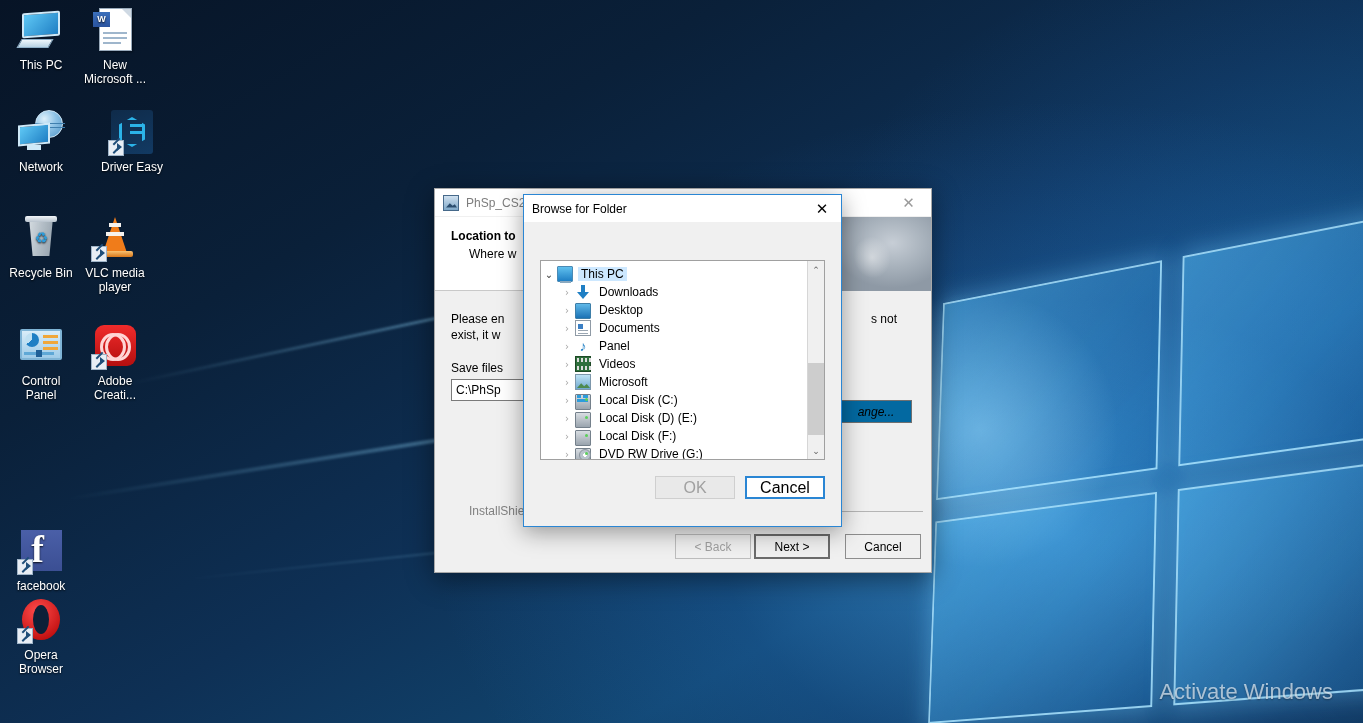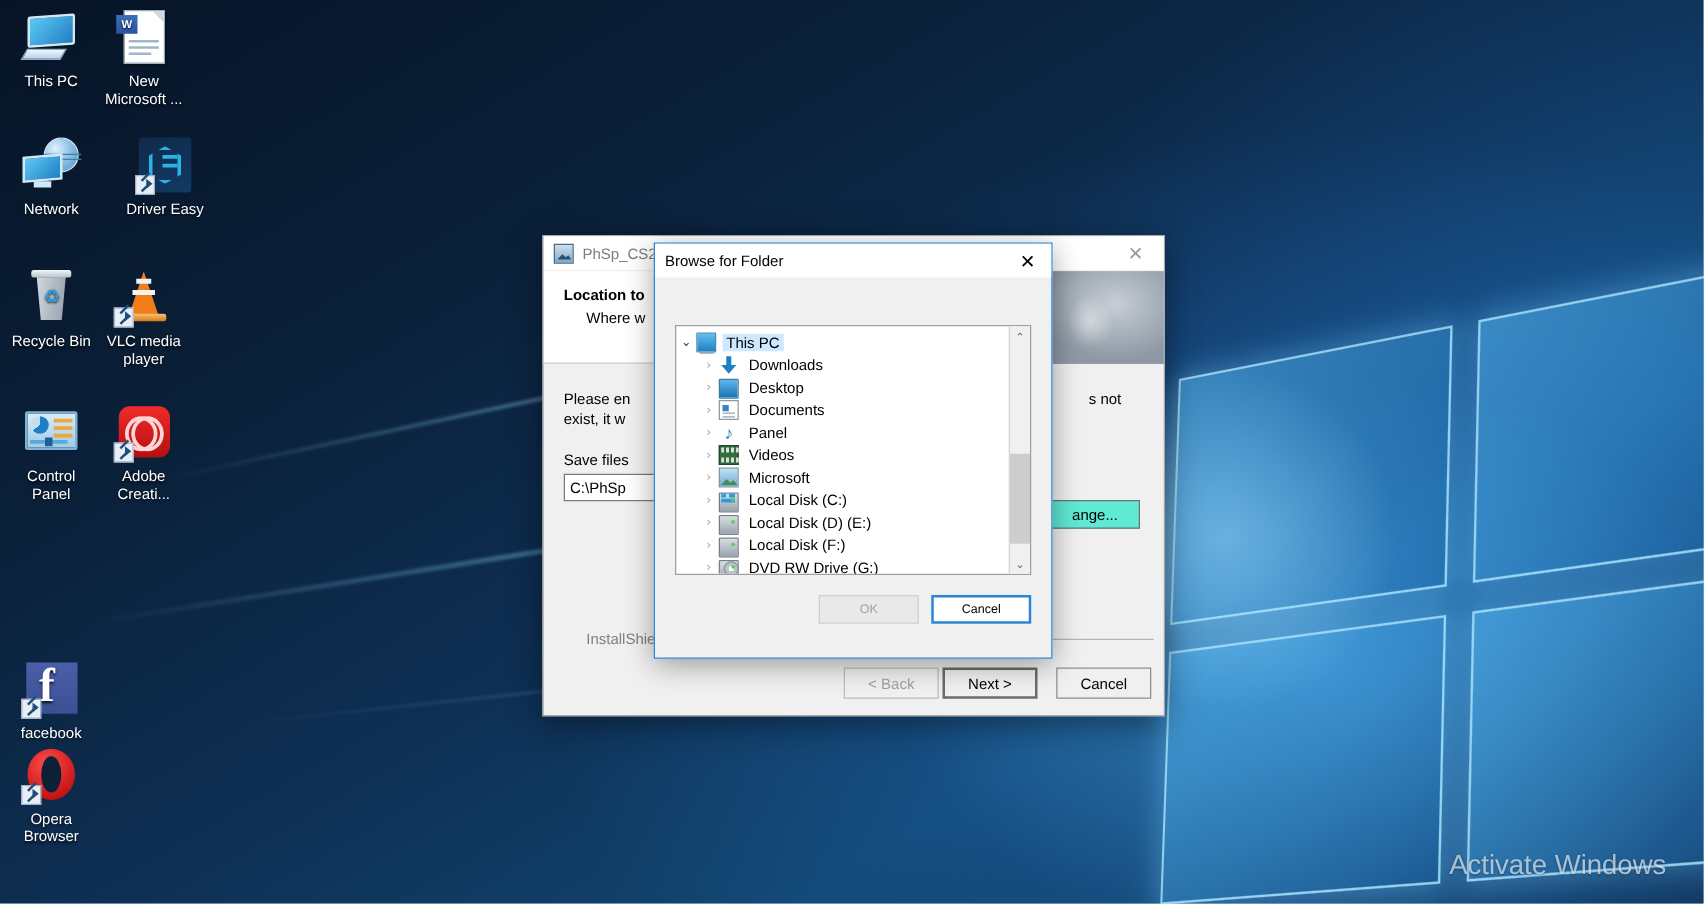--- a/index.html
+++ b/index.html
@@ -235,22 +235,22 @@
   #installer .body { padding: 20px 16px 0 16px; position:relative; height: 238px; }
   #installer .body .para { font-size:12px; line-height:16px; margin-bottom:18px; }
   #installer .body .fieldlabel { font-size:12px; margin-bottom:4px; }
   #installer .body .pathrow { display:flex; align-items:flex-start; }
   #installer .body .pathbox {
     width: 381px; height: 22px; background:#fff; border:1px solid #7a7a7a;
     font-size:12px; line-height:20px; padding:0 4px; overflow:hidden; white-space:nowrap;
   }
   #installer .body .changebtn {
     width: 72px; height: 23px; margin-left: 8px; margin-top: 21px;
-    background:#5eead4; border:1px solid #707070; font-size:12px;
-    display:flex; align-items:center; justify-content:center;
+    background:#0369a1; border:1px solid #707070; font-size:12px;
+    display:flex; align-items:center; justify-content:center;font-style:italic;
   }
   #installer .footer { position:absolute; left:0; right:0; bottom:0; height:72px;margin-left:26px; }
   #installer .footer .shieldline {
     position:absolute; left:8px; top:4px; right:8px; display:flex; align-items:center;
     color:#808080; font-size:12px;
   }
   #installer .footer .shieldline .ln { flex:1; height:1px; background:#b5b5b5; margin-left:6px; }
   #installer .footer .btns {
     position:absolute; right:10px; bottom:13px; display:flex; gap: 3px;
   }
@@ -337,21 +337,21 @@
   #browse .scrollbar .track { flex:1; width:17px; position:relative; }
   #browse .scrollbar .thumb {
     position:absolute; left:0; top:52%; width:17px; height:44%;
     background:#cdcdcd;
   }
   #browse .bd-btns {
     position:absolute; left:0; right:0; bottom:0; height:58px;
   }
   #browse .bd-btns .wrap { position:absolute; right:16px; top:8px; display:flex; gap:10px; }
   #browse .bd-btns .b {
-    width:80px; height:23px; font-size:10px;
+    width:80px; height:23px; font-size:16px;
     display:flex; align-items:center; justify-content:center;
     background:#f0f0f0; border:1px solid #adadad;
   }
   #browse .bd-btns .b.disabled { color:#a0a0a0; background:#e9e9e9; border-color:#cfcfcf; }
   #browse .bd-btns .b.focus { border:2px solid #2a86d4; background:#fff; }
 </style>
 </head>
 <body>
 
 <div id="desktop">

